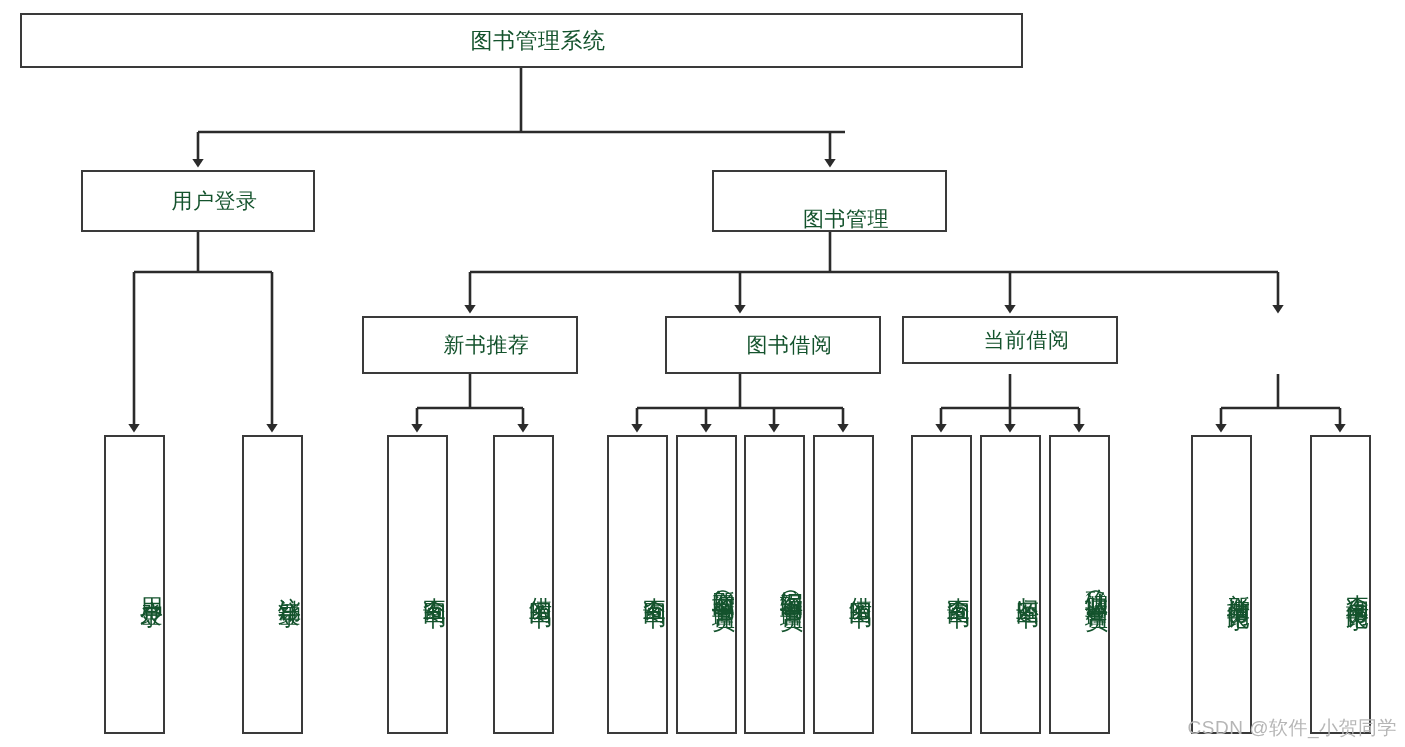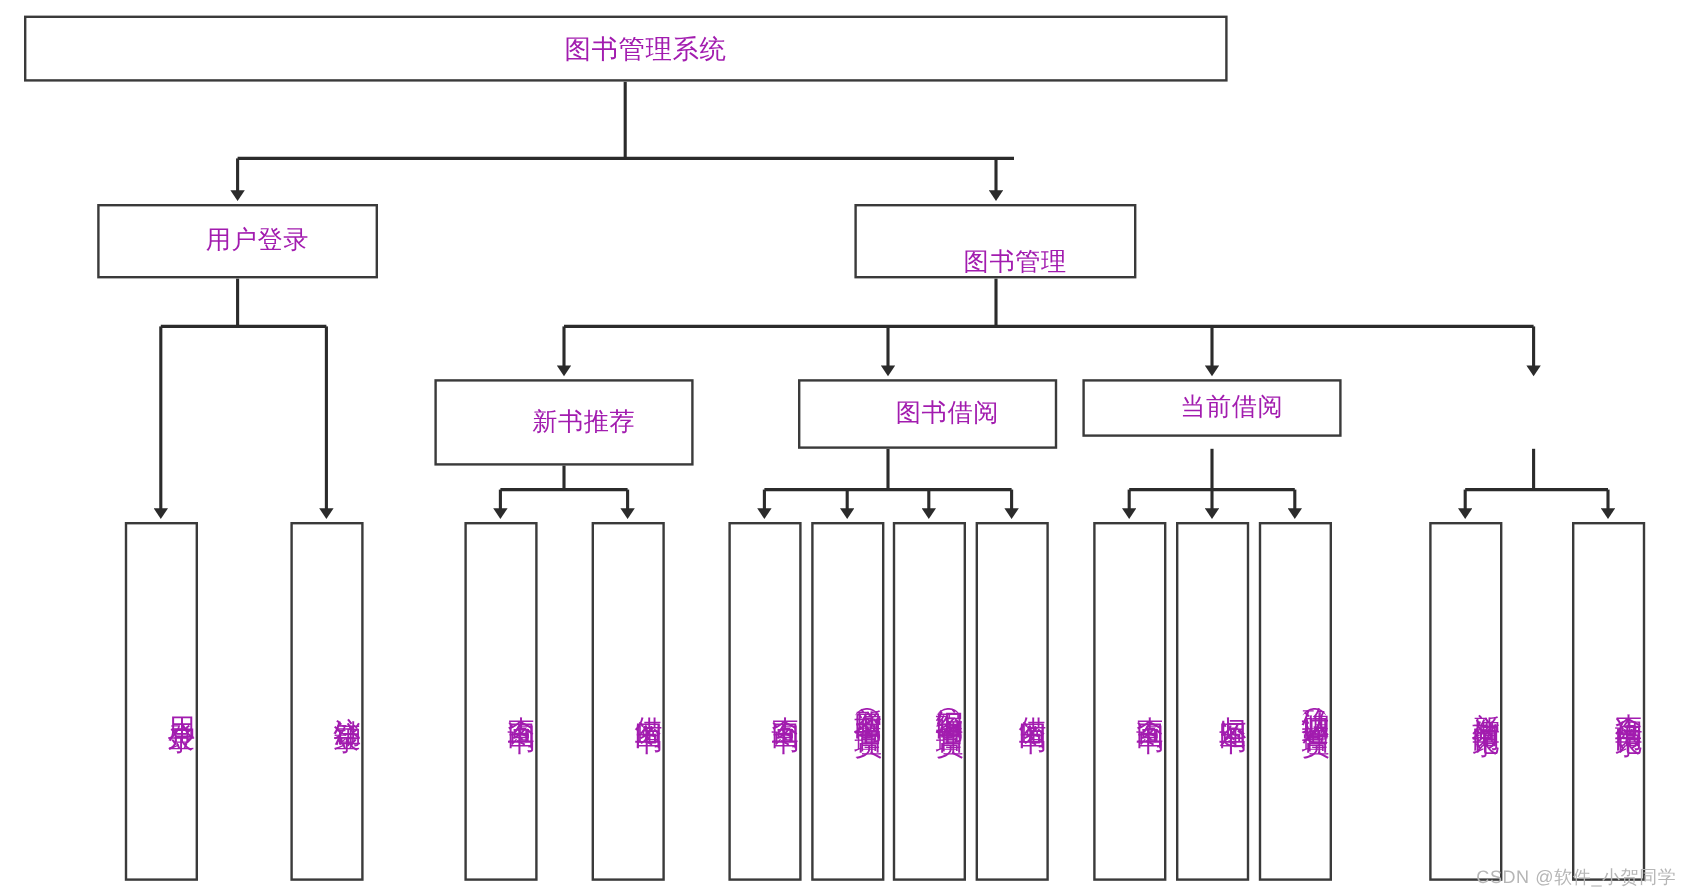--- a/index.html
+++ b/index.html
@@ -27,21 +27,21 @@
     height: 747px;
   }
   .node {
     position: absolute;
     box-sizing: border-box;
     background: #ffffff;
     border: 2px solid #3a3a3a;
     display: flex;
     align-items: center;
     justify-content: center;
-    color: #a21caf;
+    color: #14532d;
     padding-left: 33px;
   }
   .node .lbl {
     display: block;
     text-align: center;
     line-height: 1.06;
     letter-spacing: 0.5px;
   }
   
   .node.horiz .lbl {
@@ -59,21 +59,21 @@
     text-orientation: upright;
     font-size: 23px;
     line-height: 1.12;
     letter-spacing: 3px;
     white-space: nowrap;
   }
   .watermark {
     position: absolute;
     right: 8px;
     bottom: 6px;
-    font-size: 15px;
+    font-size: 19px;
     color: #b6b6b6;
     letter-spacing: 0.5px;
     white-space: nowrap;
     pointer-events: none;
   }
 </style>
 </head>
 <body>
 
 <div id="canvas">
@@ -133,21 +133,21 @@
   </div>
 
   <div class="node horiz" style="left:81px; top:170px; width:234px; height:62px;">
     <span class="lbl">用户登录</span>
   </div>
 
   <div class="node horiz" style="left:712px; top:170px; width:235px; height:62px;align-items:flex-end;">
     <span class="lbl">图书管理</span>
   </div>
 
-  <div class="node horiz" style="left:362px; top:316px; width:216px; height:72px;">
+  <div class="node horiz" style="left:362px; top:316px; width:216px; height:58px;">
     <span class="lbl">新书推荐</span>
   </div>
 
   <div class="node horiz" style="left:632px; top:316px; width:216px; height:58px;margin-left:33px;">
     <span class="lbl">图书借阅</span>
   </div>
 
   <div class="node horiz" style="left:902px; top:316px; width:216px; height:48px;">
     <span class="lbl">当前借阅</span>
   </div>

